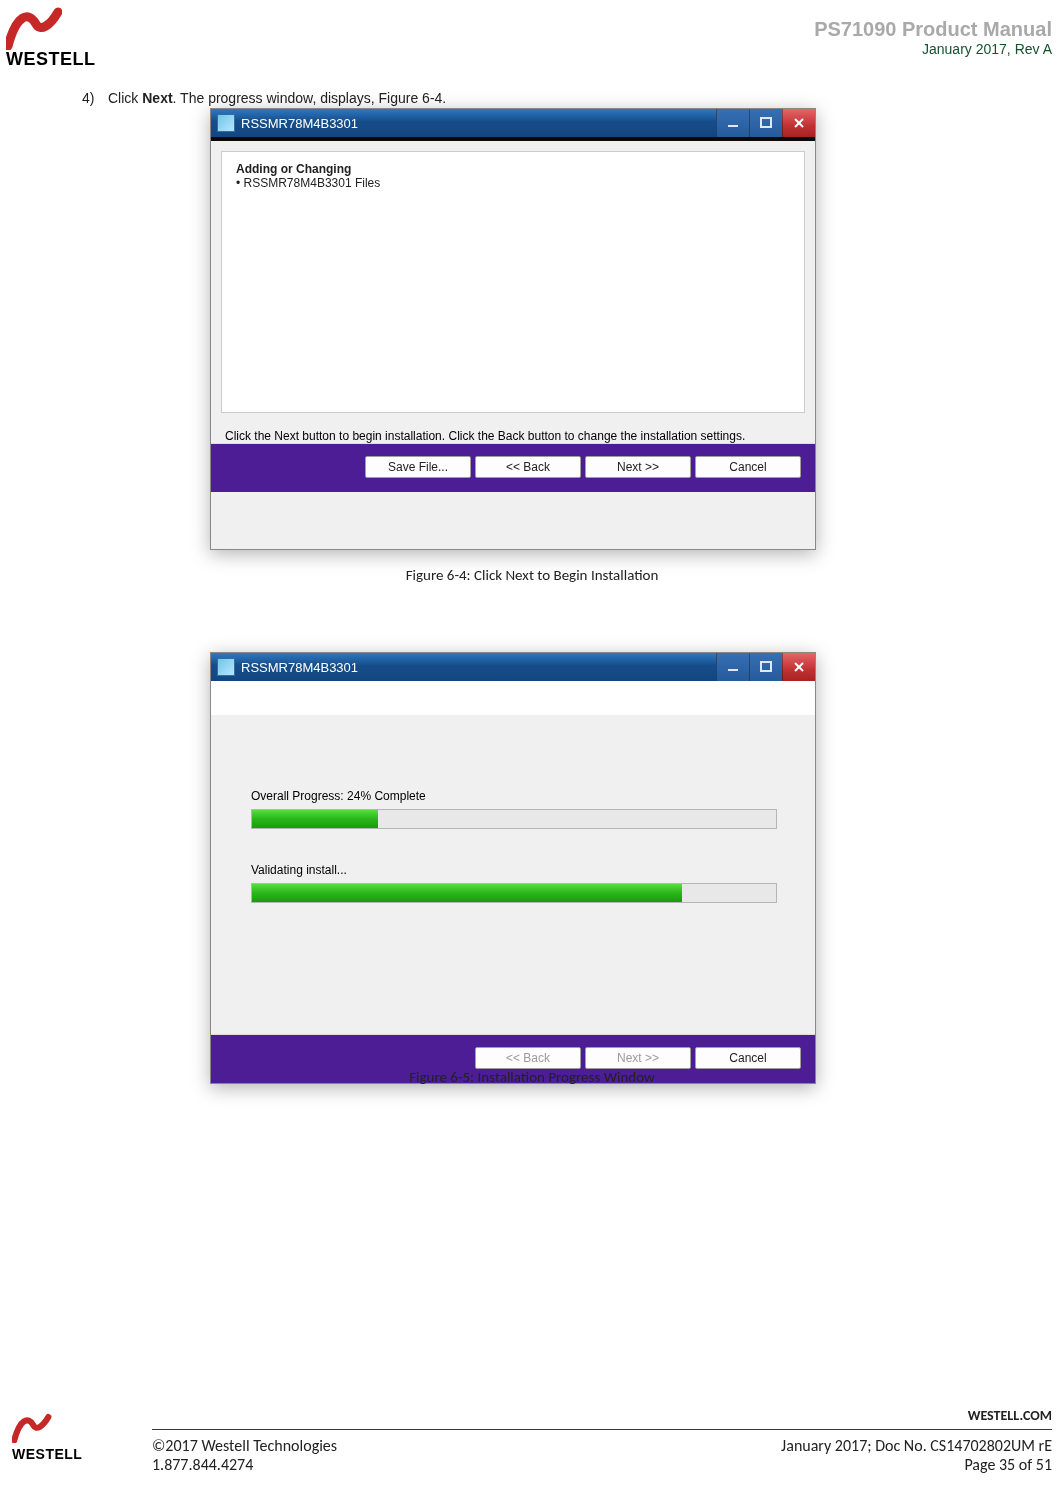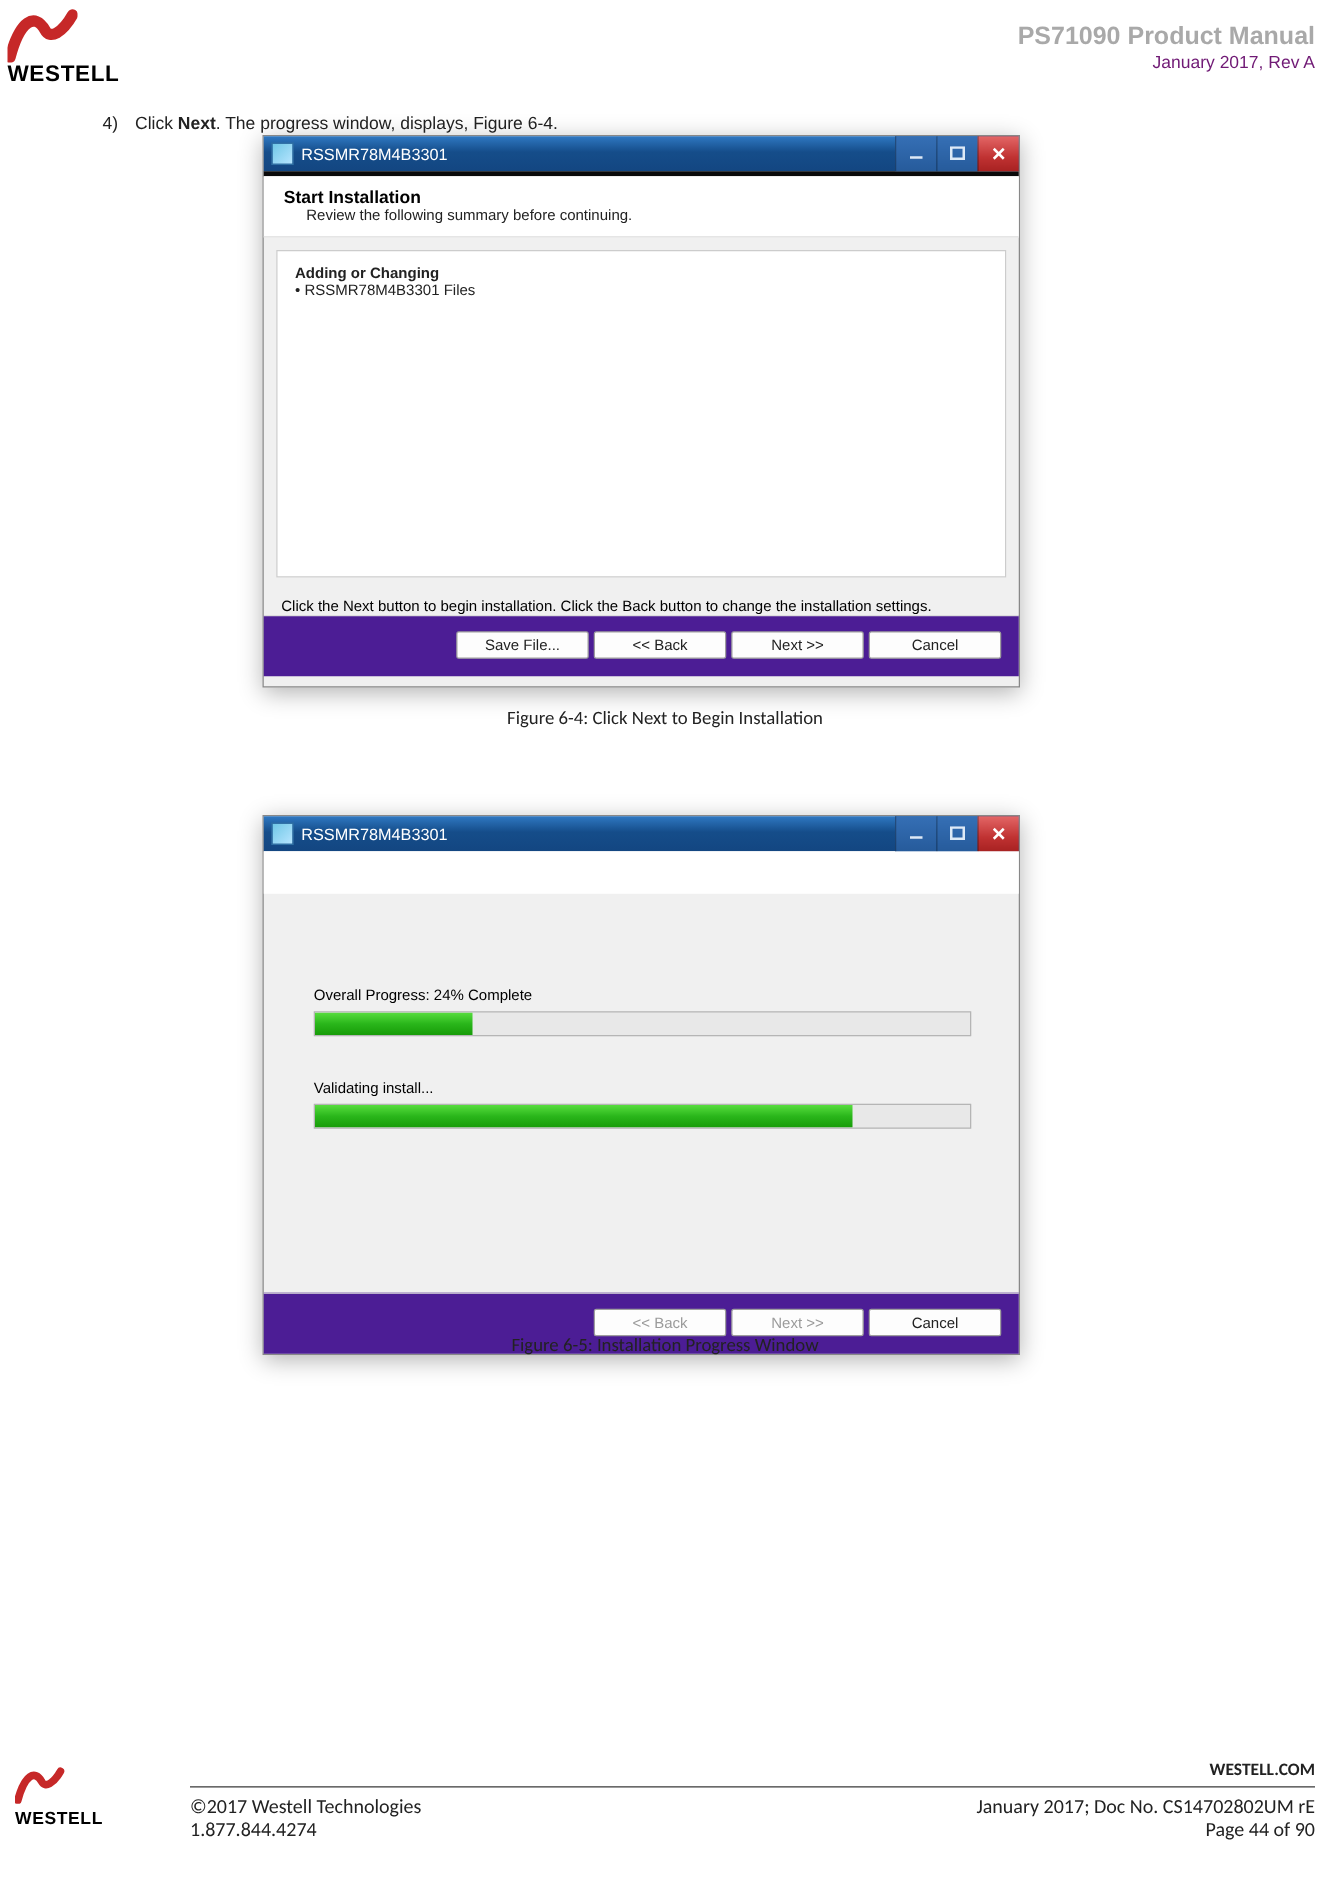--- a/index.html
+++ b/index.html
@@ -22,21 +22,21 @@
     right: 12px;
     text-align: right;
   }
   .header-right .title {
     font-size: 20px;
     font-weight: 600;
     color: #a9a9a9;
   }
   .header-right .sub {
     font-size: 14px;
-    color: #701a75;
+    color: #14532d;
   }
   .logo-block {
     position: absolute;
     top: 6px;
     left: 6px;
     width: 100px;
   }
   .logo-swoosh {
     width: 56px;
     height: 44px;
@@ -259,24 +259,20 @@
         </div>
         <div class="wb close">
           <svg width="12" height="12">
             <line x1="2" y1="2" x2="10" y2="10" stroke="#fff" stroke-width="2"></line>
             <line x1="10" y1="2" x2="2" y2="10" stroke="#fff" stroke-width="2"></line>
           </svg>
         </div>
       </div>
     </div>
     <div style="background:#0a0a0a; height:4px;"></div>
-    <div class="inner-head">
-      <div class="h1">Start Installation</div>
-      <div class="h2">Review the following summary before continuing.</div>
-    </div>
     <div class="summary-box">
       <div class="u">Adding or Changing</div>
       <div class="txt">• RSSMR78M4B3301 Files</div>
     </div>
     <div class="help-line">Click the Next button to begin installation.  Click the Back button to change the installation settings.</div>
     <div class="btn-row bordered">
       <div class="btn">Save File...</div>
       <div class="btn">&lt;&lt; Back</div>
       <div class="btn">Next &gt;&gt;</div>
       <div class="btn">Cancel</div>
@@ -341,18 +337,18 @@
     </div>
     <div class="footer-right-top">WESTELL.COM</div>
     <hr class="footer-rule">
     <div class="footer-row">
       <div style="margin-left:140px;">
         <div>©2017 Westell Technologies</div>
         <div>1.877.844.4274</div>
       </div>
       <div style="text-align:right;">
         <div>January 2017; Doc No. CS14702802UM rE</div>
-        <div>Page 44 of 90</div>
+        <div>Page 35 of 51</div>
       </div>
     </div>
   </div>
 
 </div>
 
 </body></html>

